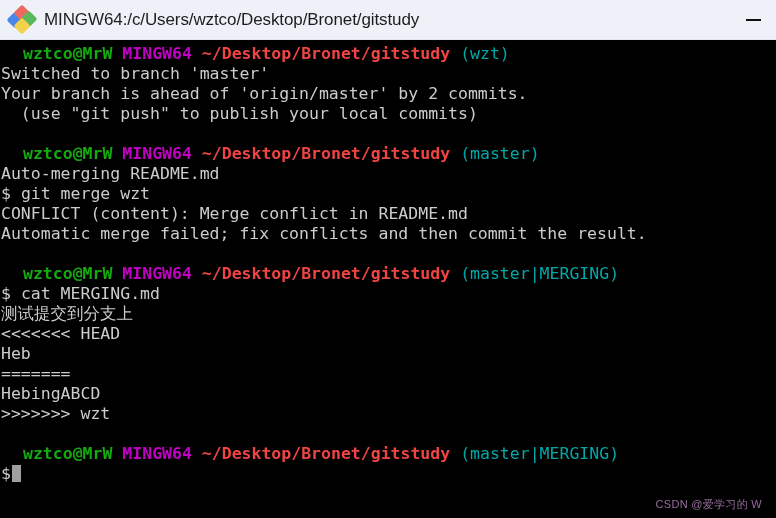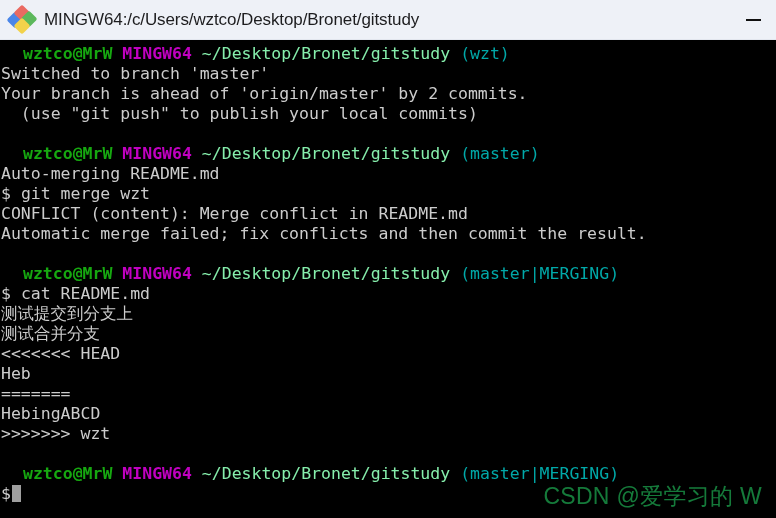--- a/index.html
+++ b/index.html
@@ -100,43 +100,43 @@
     line-height: 20px;
     height: 20px;
     white-space: pre;
     padding-left: 1px;
     color: #cccccc;
   }
   .line.blank { color: transparent; }
 
   .c-user   { color: #16a810; font-weight: bold; margin-left: 22px; }
   .c-host   { color: #c000c0; font-weight: bold; }
-  .c-path   { color: #86efac; font-weight: normal; }
+  .c-path   { color: #ef4444; font-weight: bold; }
   .c-branch { color: #00a8a8; }
   .c-plain  { color: #cccccc; }
   .c-cjk    { color: #cccccc; font-family: "DejaVu Sans", "Liberation Sans", sans-serif; }
 
   .cursor {
     display: inline-block;
     width: 9px;
     height: 17px;
     background: #bbbbbb;
     vertical-align: -3px;
     margin-left: 1px;
     opacity: 0.85;
   }
 
   
   .watermark {
     position: absolute;
     right: 14px;
     bottom: 6px;
     font-family: "Liberation Sans", "DejaVu Sans", sans-serif;
-    font-size: 23px;
-    color: #22c55e;
+    font-size: 11px;
+    color: #f0abfc;
     opacity: 0.62;
     white-space: nowrap;
     pointer-events: none;
     letter-spacing: 0.3px;
   }
 </style>
 </head>
 <body>
 
 <div class="window">
@@ -165,23 +165,22 @@
     <div class="line blank"> </div>
 
     <div class="line"><span class="c-user">wztco@MrW</span><span class="c-plain"> </span><span class="c-host">MINGW64</span><span class="c-plain"> </span><span class="c-path">~/Desktop/Bronet/gitstudy</span><span class="c-plain"> </span><span class="c-branch">(master)</span></div>
     <div class="line c-plain">Auto-merging README.md</div>
     <div class="line"><span class="c-plain">$</span><span class="c-plain"> </span><span class="c-plain">git merge wzt</span></div>
     <div class="line c-plain">CONFLICT (content): Merge conflict in README.md</div>
     <div class="line c-plain">Automatic merge failed; fix conflicts and then commit the result.</div>
     <div class="line blank"> </div>
 
     <div class="line"><span class="c-user">wztco@MrW</span><span class="c-plain"> </span><span class="c-host">MINGW64</span><span class="c-plain"> </span><span class="c-path">~/Desktop/Bronet/gitstudy</span><span class="c-plain"> </span><span class="c-branch">(master|MERGING)</span></div>
-    <div class="line"><span class="c-plain">$</span><span class="c-plain"> </span><span class="c-plain">cat README.md</span></div>
+    <div class="line"><span class="c-plain">$</span><span class="c-plain"> </span><span class="c-plain">cat MERGING.md</span></div>
     <div class="line c-cjk">测试提交到分支上</div>
-    <div class="line c-cjk">测试合并分支</div>
     <div class="line c-plain">&lt;&lt;&lt;&lt;&lt;&lt;&lt; HEAD</div>
     <div class="line c-plain">Heb</div>
     <div class="line c-plain">=======</div>
     <div class="line c-plain">HebingABCD</div>
     <div class="line c-plain">&gt;&gt;&gt;&gt;&gt;&gt;&gt; wzt</div>
     <div class="line blank"> </div>
 
     <div class="line"><span class="c-user">wztco@MrW</span><span class="c-plain"> </span><span class="c-host">MINGW64</span><span class="c-plain"> </span><span class="c-path">~/Desktop/Bronet/gitstudy</span><span class="c-plain"> </span><span class="c-branch">(master|MERGING)</span></div>
     <div class="line"><span class="c-plain">$</span><span class="cursor"></span></div>
 

